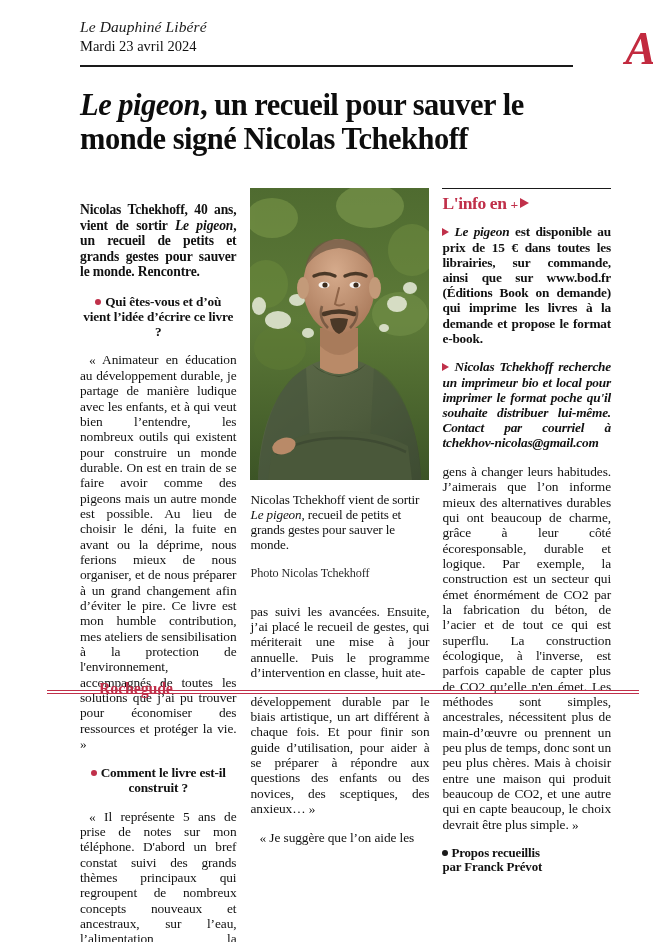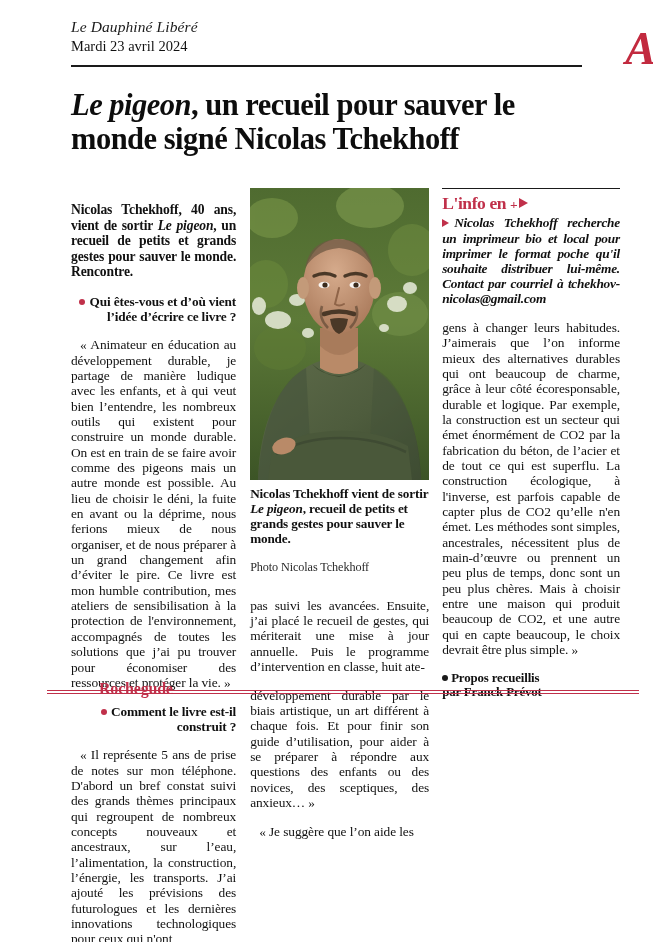--- a/index.html
+++ b/index.html
@@ -9,21 +9,21 @@
     background:#ffffff;
     font-family:"Liberation Serif", serif;
     color:#111111;
     overflow:hidden;
     position:relative;
   }
   .page{
     position:relative;
     width:653px;height:712px;
     box-sizing:border-box;
-    padding:0 19px;
+    padding:0 28px;
   }
 
   
   .masthead{padding:18px 0 0 52px;}
   .masthead-title{
     font-style:italic;font-size:15.5px;line-height:18px;
     letter-spacing:.1px;color:#1a1a1a;
   }
   .masthead-date{
     font-weight:normal;font-size:14.5px;line-height:19px;
@@ -67,21 +67,21 @@
   .col-3{width:196px;}
 
   .chapo{
     font-weight:bold;font-size:13.6px;line-height:15.6px;
     text-align:justify;letter-spacing:-.15px;
   }
   .chapo i{font-style:italic;}
 
   .q{
     font-weight:bold;font-size:13.3px;line-height:15.2px;
-    margin-top:13px;text-align:right;letter-spacing:-.15px;
+    margin-top:13px;text-align:center;letter-spacing:-.15px;
   }
   .bullet-red{
     display:inline-block;width:6px;height:6px;border-radius:50%;
     background:#c0304a;margin-right:4px;vertical-align:1px;
   }
   .bullet-black{
     display:inline-block;width:6px;height:6px;border-radius:50%;
     background:#1a1a1a;margin-right:3px;vertical-align:1px;
   }
   .body-p{
@@ -97,22 +97,22 @@
 
   
   .photo{
     width:179px;height:292px;
     position:relative;overflow:hidden;
     background:#2f4a22;
     display:block;
   }
   .photo svg{display:block;}
   .caption{
-    font-weight:bold;font-size:13.2px;line-height:15px;
-    margin-top:6px;letter-spacing:-.15px;
+    font-weight:normal;font-size:13.2px;line-height:15px;
+    margin-top:12px;letter-spacing:-.15px;
   }
   .caption i{font-style:italic;}
   .credit{
     font-size:12.2px;line-height:14px;margin-top:2px;
     color:#2a2a2a;letter-spacing:-.1px;
   }
 
   
   .info-rule{border-top:1.6px solid #1a1a1a;margin-bottom:4px;}
   .info-title{
@@ -275,20 +275,21 @@
       <p class="body-p cont">développement durable par le biais artistique, un art différent à chaque fois. Et pour finir son guide d’utilisation, pour aider à se préparer à répondre aux questions des enfants ou des novices, des sceptiques, des anxieux… »</p>
 
       <p class="body-p">« Je suggère que l’on aide les</p>
     </div>
 
     <div class="col col-3">
 
       <div class="info-rule"></div>
       <div class="info-title"><span>L'info en</span> <span class="plus">+</span><span class="tri"></span></div>
 
+      <p class="info-p"><span class="tri-sm"></span><i>Le pigeon</i><span> est disponible au prix de 15 € dans toutes les librairies, sur commande, ainsi que sur www.bod.fr (Éditions Book on demande) qui imprime les livres à la demande et propose le format e-book.</span></p>
 
       <p class="info-p tight"><span class="tri-sm"></span><span>Nicolas Tchekhoff recherche un imprimeur bio et local pour imprimer le format poche qu'il souhaite distribuer lui-même. Contact par courriel à tchekhov-nicolas@gmail.com</span></p>
 
       <p class="body-p cont" style="margin-top:12px;">gens à changer leurs habitudes. J’aimerais que l’on informe mieux des alternatives durables qui ont beaucoup de charme, grâce à leur côté écoresponsable, durable et logique. Par exemple, la construction est un secteur qui émet énormément de CO2 par la fabrication du béton, de l’acier et de tout ce qui est superflu. La construction écologique, à l'inverse, est parfois capable de capter plus de CO2 qu’elle n'en émet. Les méthodes sont simples, ancestrales, nécessitent plus de main-d’œuvre ou prennent un peu plus de temps, donc sont un peu plus chères. Mais à choisir entre une maison qui produit beaucoup de CO2, et une autre qui en capte beaucoup, le choix devrait être plus simple. »</p>
 
       <p class="signoff"><span class="bullet-black"></span><span>Propos recueillis</span><br><span>par Franck Prévot</span></p>
     </div>
   </div>
 
   <div class="bottom-rules">

